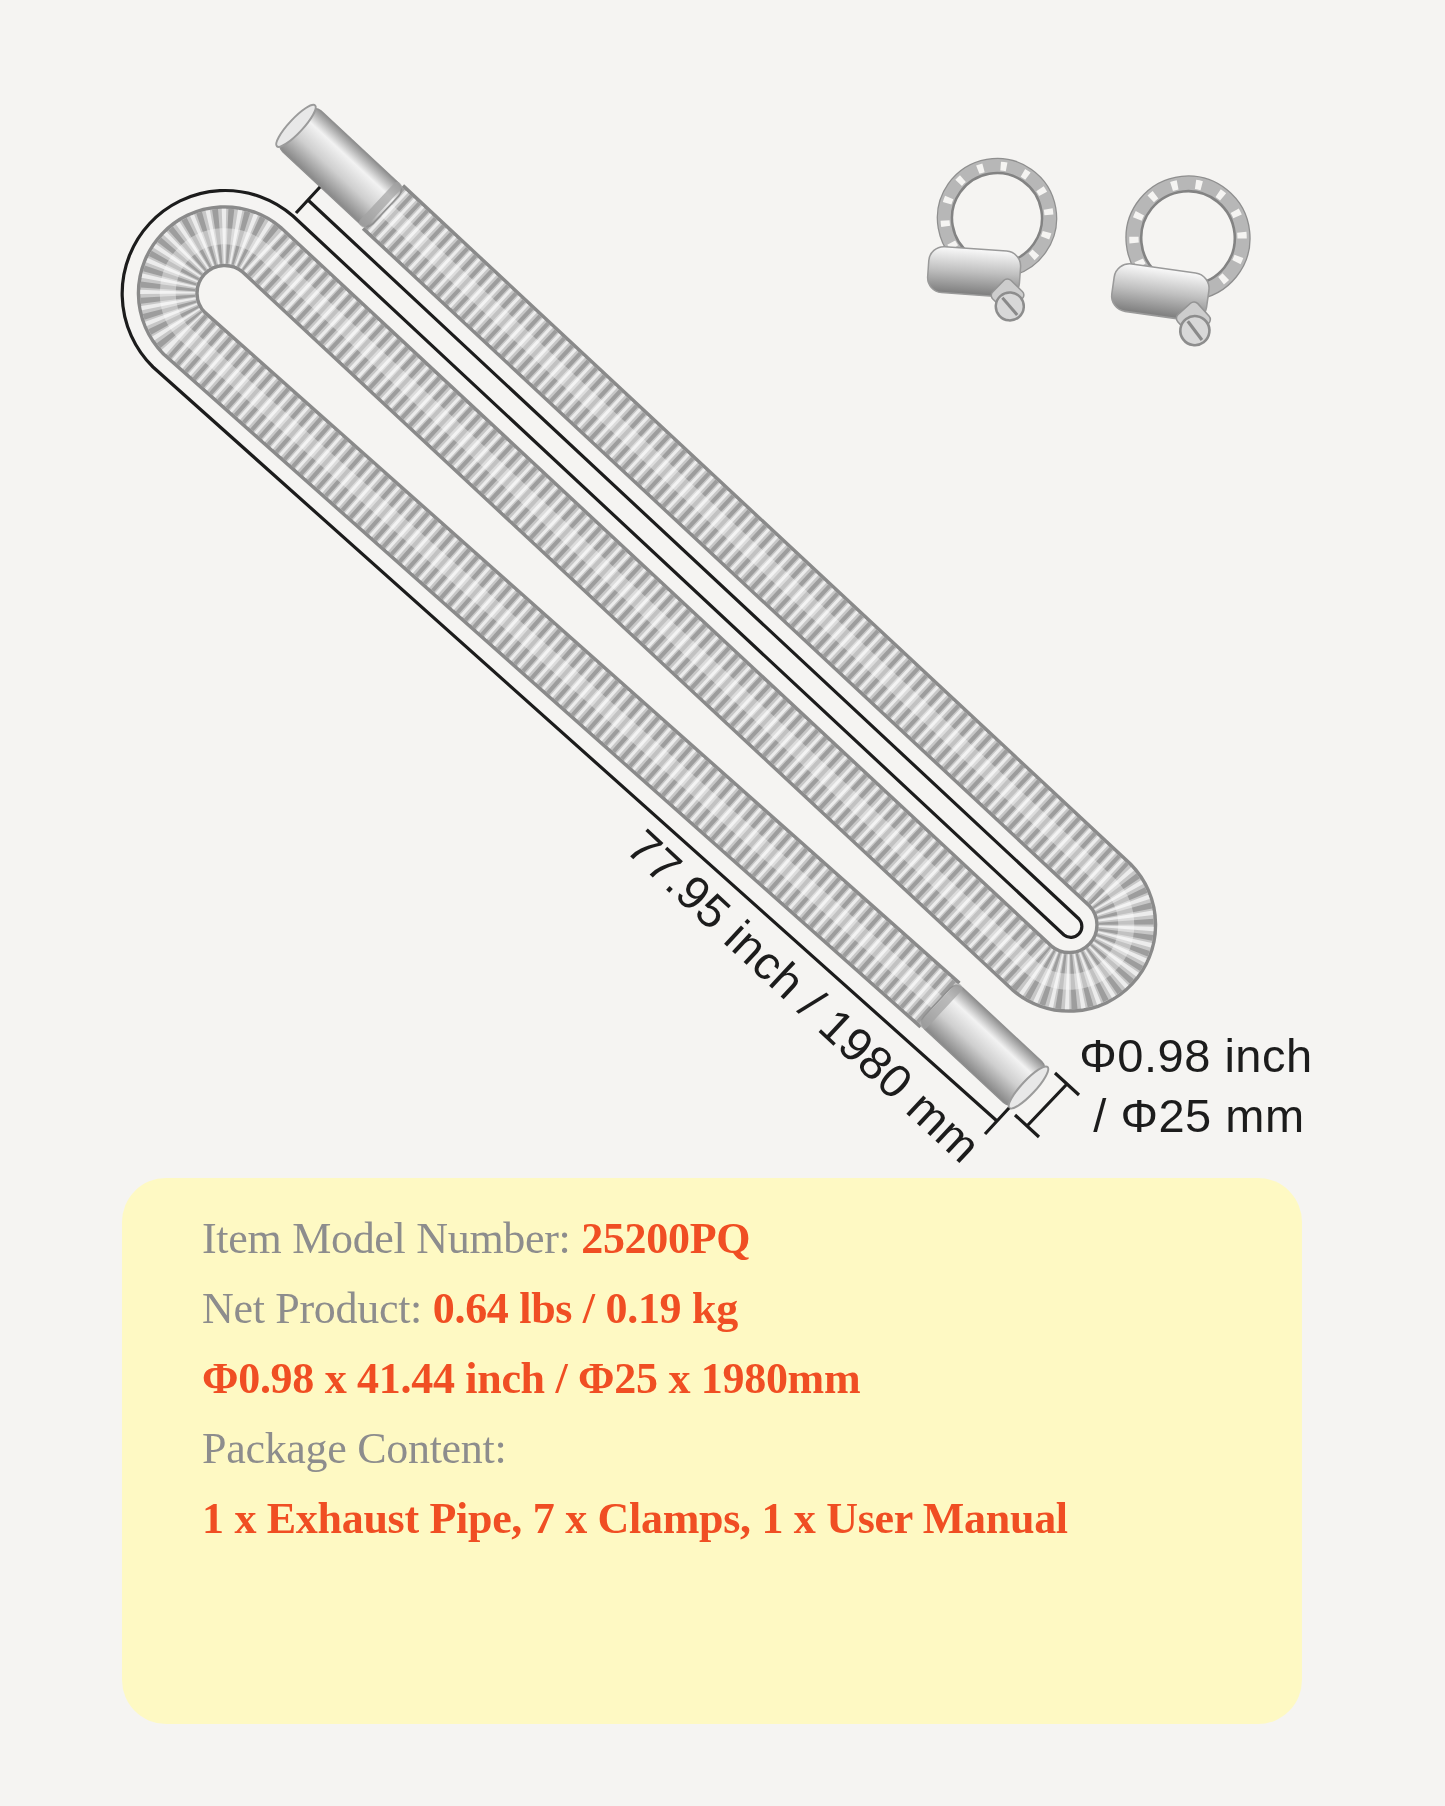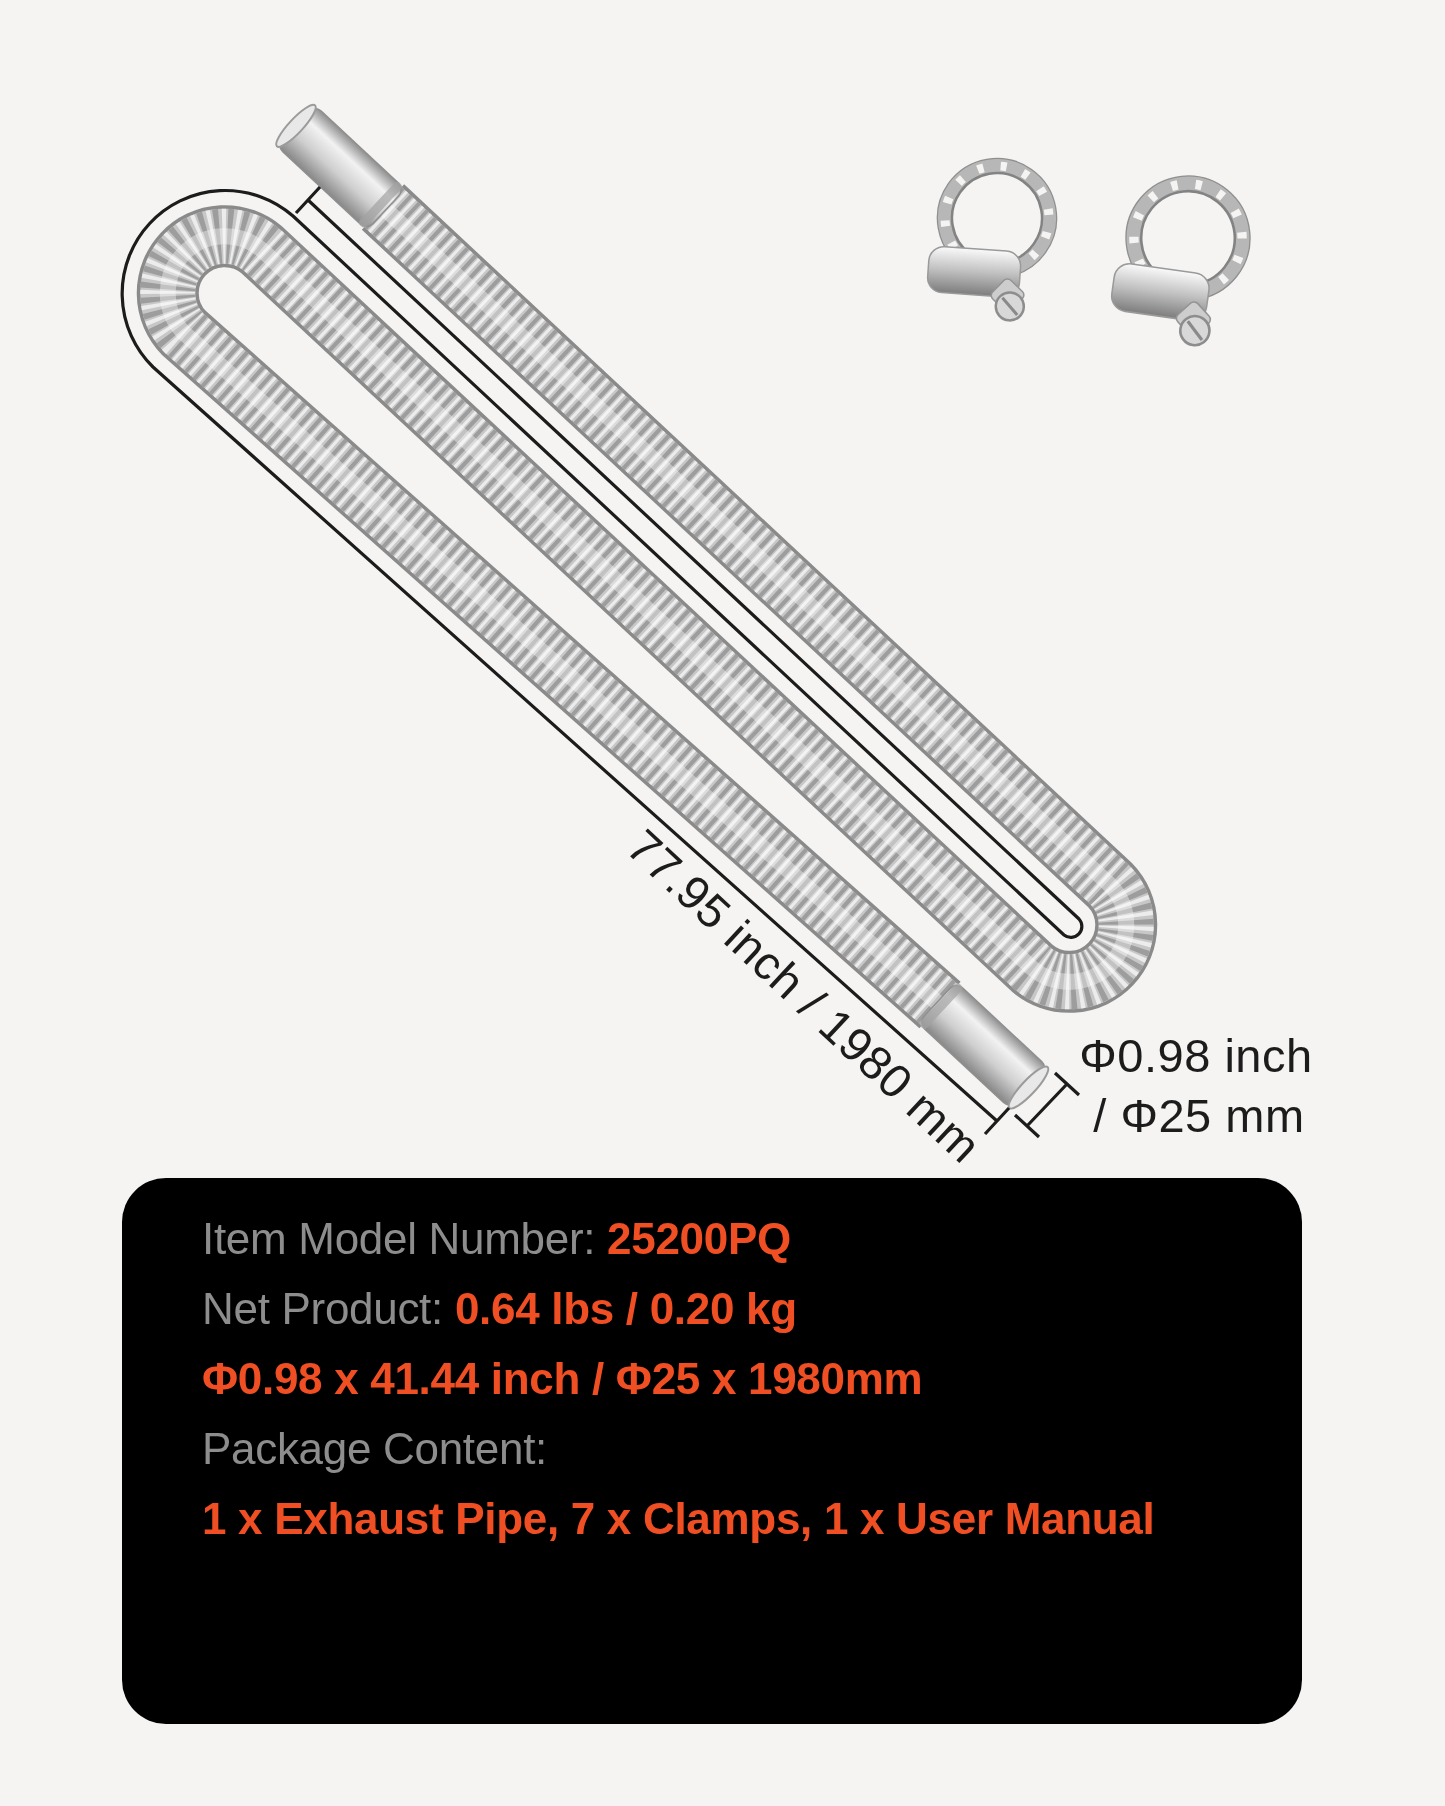--- a/index.html
+++ b/index.html
@@ -2,22 +2,23 @@
 <html><head>
 <meta charset="utf-8">
 <style>
   html,body{margin:0;padding:0;}
   body{font-family:"Liberation Sans", sans-serif; background:#f5f4f2;}
   .stage{position:relative; width:1445px; height:1806px; background:#f5f4f2; overflow:hidden;}
   .art{position:absolute; left:0; top:0;}
   .dim-text{font-size:47px; fill:#1c1c1c; letter-spacing:0.5px;}
   .specs-card{
     position:absolute; left:122px; top:1178px; width:1180px; height:546px;
-    background:#000000; border-radius:44px; box-sizing:border-box;
+    background:#fef9c3; border-radius:44px; box-sizing:border-box;
     padding:26px 60px 0 80px;
+    font-family:Liberation Serif, serif;
   }
   .spec-row{line-height:70px; font-size:44px; letter-spacing:-0.3px; white-space:nowrap;}
   .spec-label{color:#8d8d8d; font-weight:400;}
   .spec-value{color:#f04e23; font-weight:700;}
 </style>
 </head>
 <body>
 
 <div class="stage">
 
@@ -87,21 +88,21 @@
 
     <use href="#clamp" transform="translate(997,218) rotate(-10)"></use>
     <use href="#clamp" transform="translate(1188,238) rotate(-6) scale(1.04)"></use>
   </svg>
 
   <div class="specs-card">
     <div class="spec-row">
       <span class="spec-label">Item Model Number: </span><span class="spec-value">25200PQ</span>
     </div>
     <div class="spec-row">
-      <span class="spec-label">Net Product: </span><span class="spec-value">0.64 lbs / 0.20 kg</span>
+      <span class="spec-label">Net Product: </span><span class="spec-value">0.64 lbs / 0.19 kg</span>
     </div>
     <div class="spec-row">
       <span class="spec-label"></span><span class="spec-value">Φ0.98 x 41.44 inch / Φ25 x 1980mm</span>
     </div>
     <div class="spec-row">
       <span class="spec-label">Package Content:</span><span class="spec-value"></span>
     </div>
     <div class="spec-row">
       <span class="spec-label"></span><span class="spec-value">1 x Exhaust Pipe, 7 x Clamps, 1 x User Manual</span>
     </div>

